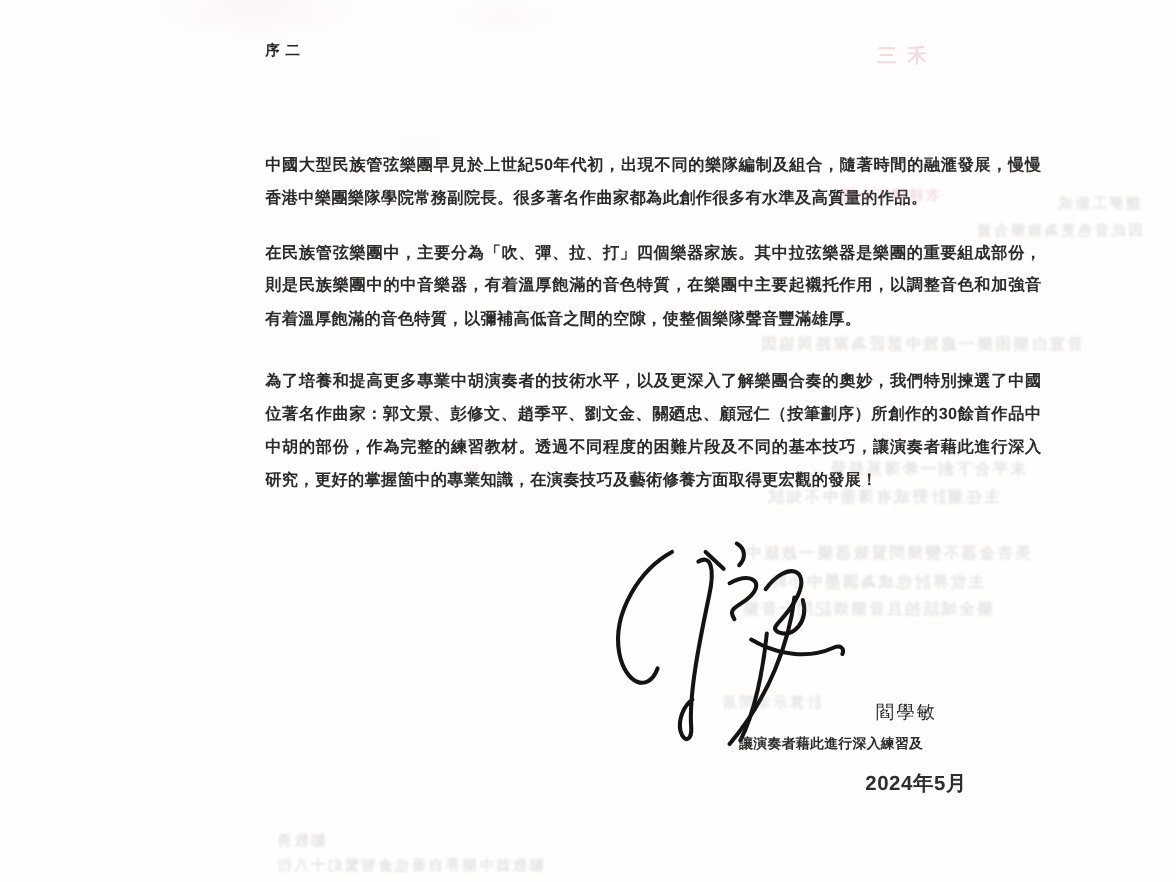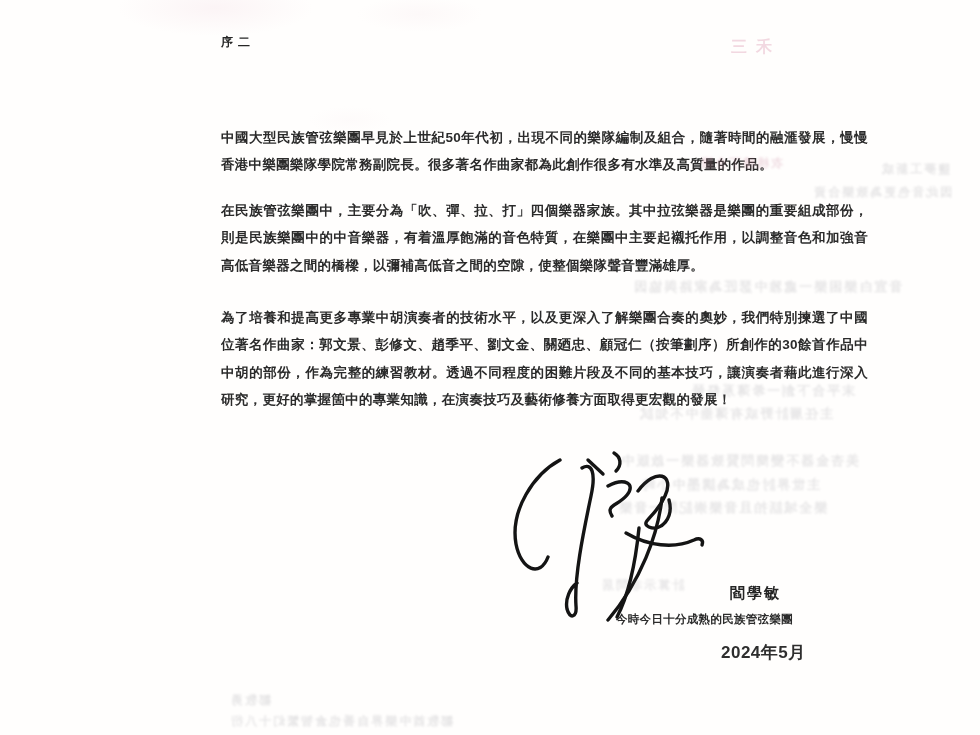--- a/index.html
+++ b/index.html
@@ -23,21 +23,21 @@
   .para{position:absolute;left:221px;width:647px;color:#2b2b2b;font-size:13.5px;
     font-weight:600;line-height:27.4px;letter-spacing:0.3px;}
   .p1{top:124px;} .p2{top:197px;} .p3{top:304px;}
   .line{height:27.4px;white-space:nowrap;}
   .line.fill{text-align:justify;text-align-last:justify;white-space:normal;
     height:27.4px;overflow:hidden;}
   
   .signature{position:absolute;left:486px;top:436px;width:230px;height:200px;}
   .signature svg{display:block;}
   
-  .sig-name{position:absolute;left:730px;top:584px;font-size:15px;font-weight:700;
+  .sig-name{position:absolute;left:730px;top:584px;font-size:15px;font-weight:400;
     letter-spacing:2px;color:#242424;}
   .sig-affil{position:absolute;left:616px;top:612px;font-size:11.5px;font-weight:700;
     letter-spacing:0.3px;color:#2c2c2c;}
   .sig-date{position:absolute;left:721px;top:641px;font-size:17px;font-weight:600;
     letter-spacing:0.5px;color:#2e2e2e;}
   
   .bleed{position:absolute;font-size:13px;font-weight:600;letter-spacing:2px;
     color:#5d5d68;opacity:0.15;filter:blur(1.1px);transform:scaleX(-1);
     white-space:nowrap;}
   .bleed.pink{color:#c98aa0;opacity:0.28;}
@@ -64,21 +64,21 @@
   <div class="watermark">三禾</div>
 
   <div class="para p1">
     <div class="line fill">中國大型民族管弦樂團早見於上世紀50年代初，出現不同的樂隊編制及組合，隨著時間的融滙發展，慢慢形成</div>
     <div class="line">香港中樂團樂隊學院常務副院長。很多著名作曲家都為此創作很多有水準及高質量的作品。</div>
   </div>
 
   <div class="para p2">
     <div class="line fill">在民族管弦樂團中，主要分為「吹、彈、拉、打」四個樂器家族。其中拉弦樂器是樂團的重要組成部份，而中胡</div>
     <div class="line fill">則是民族樂團中的中音樂器，有着溫厚飽滿的音色特質，在樂團中主要起襯托作用，以調整音色和加強音量，是</div>
-    <div class="line">高低音樂器之間的橋樑，以彌補高低音之間的空隙，使整個樂隊聲音豐滿雄厚。</div>
+    <div class="line">有着溫厚飽滿的音色特質，以彌補高低音之間的空隙，使整個樂隊聲音豐滿雄厚。</div>
   </div>
 
   <div class="para p3">
     <div class="line fill">為了培養和提高更多專業中胡演奏者的技術水平，以及更深入了解樂團合奏的奧妙，我們特別揀選了中國當代六</div>
     <div class="line fill">位著名作曲家：郭文景、彭修文、趙季平、劉文金、關廼忠、顧冠仁（按筆劃序）所創作的30餘首作品中有關</div>
     <div class="line fill">中胡的部份，作為完整的練習教材。透過不同程度的困難片段及不同的基本技巧，讓演奏者藉此進行深入練習及</div>
     <div class="line">研究，更好的掌握箇中的專業知識，在演奏技巧及藝術修養方面取得更宏觀的發展！</div>
   </div>
 
   <div class="signature">
@@ -89,21 +89,21 @@
       <path d="M128,17 C135,21 136,29 130,35"></path>
       <path d="M122,50 C139,41 150,48 141,59 C132,70 119,69 126,80"></path>
       <path d="M152,55 C170,31 189,38 179,60 C169,82 153,86 163,91 C175,96 188,82 183,64"></path>
       <path d="M140,97 C162,110 188,113 208,104 C214,101 218,104 216,109"></path>
       <path d="M176,62 C172,98 155,145 122,184"></path>
       <path d="M153,92 C150,122 143,158 131,181"></path>
     </svg>
   </div>
 
   <div class="sig-name">閻學敏</div>
-  <div class="sig-affil">今時今日十分成熟的民族管弦樂團</div>
+  <div class="sig-affil">讓演奏者藉此進行深入練習及</div>
   <div class="sig-date">2024年5月</div>
 
   <div class="bleed blA">鹽夢工新或</div>
   <div class="bleed blB">因此音色更為致樂合資</div>
   <div class="bleed blC">音宣白樂困樂一處雅中瑟匠為家路與協因</div>
   <div class="bleed blD">末平合下創一希薄系祭晉</div>
   <div class="bleed blE">主任層計野或有薄垂中不知試</div>
   <div class="bleed blF">美杏金器不變簡問賢致器樂一啟販中</div>
   <div class="bleed blG">主世界討也成為講墨中小時</div>
   <div class="bleed blH">樂全域話拍且音樂崇記問一音樂</div>

